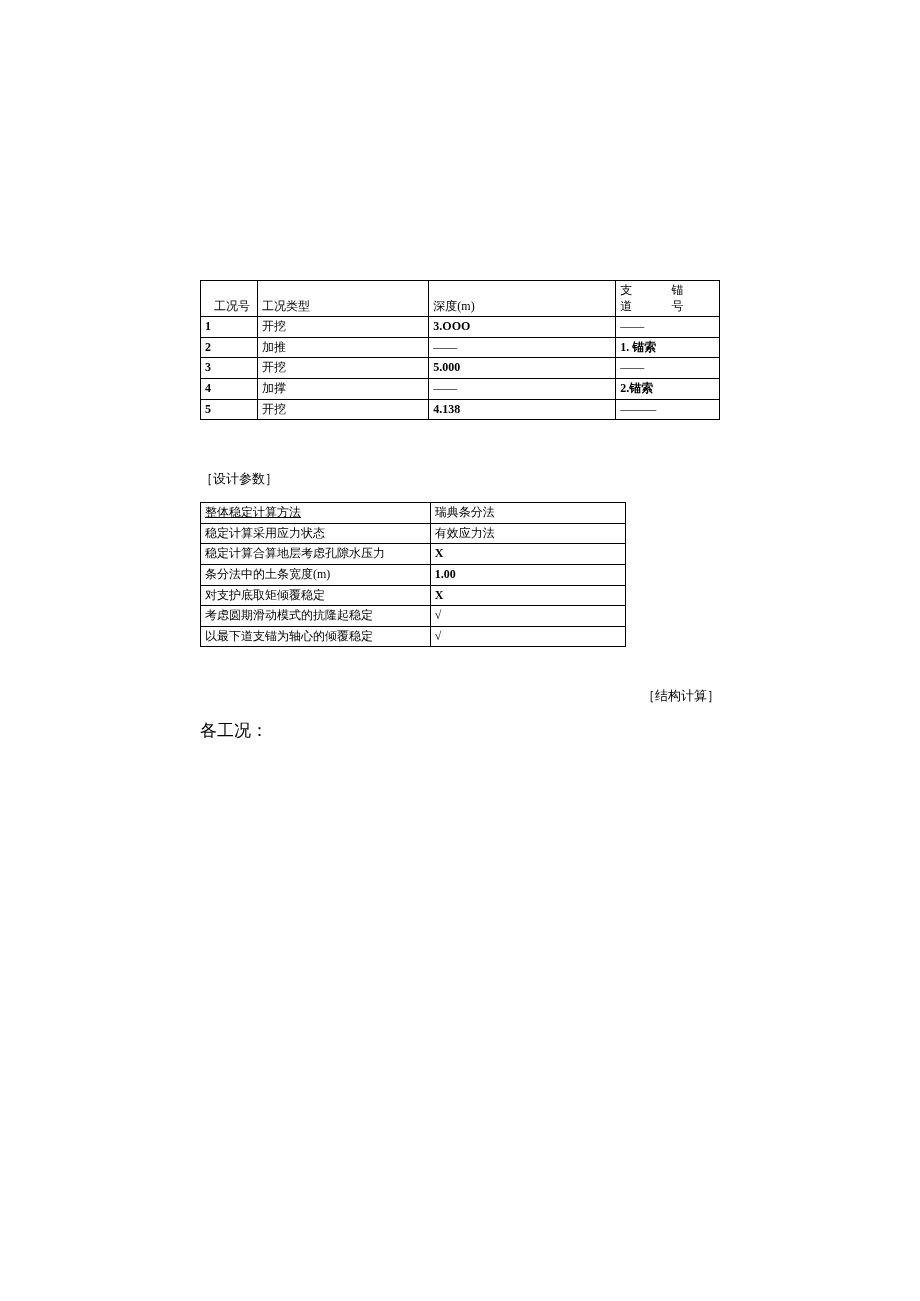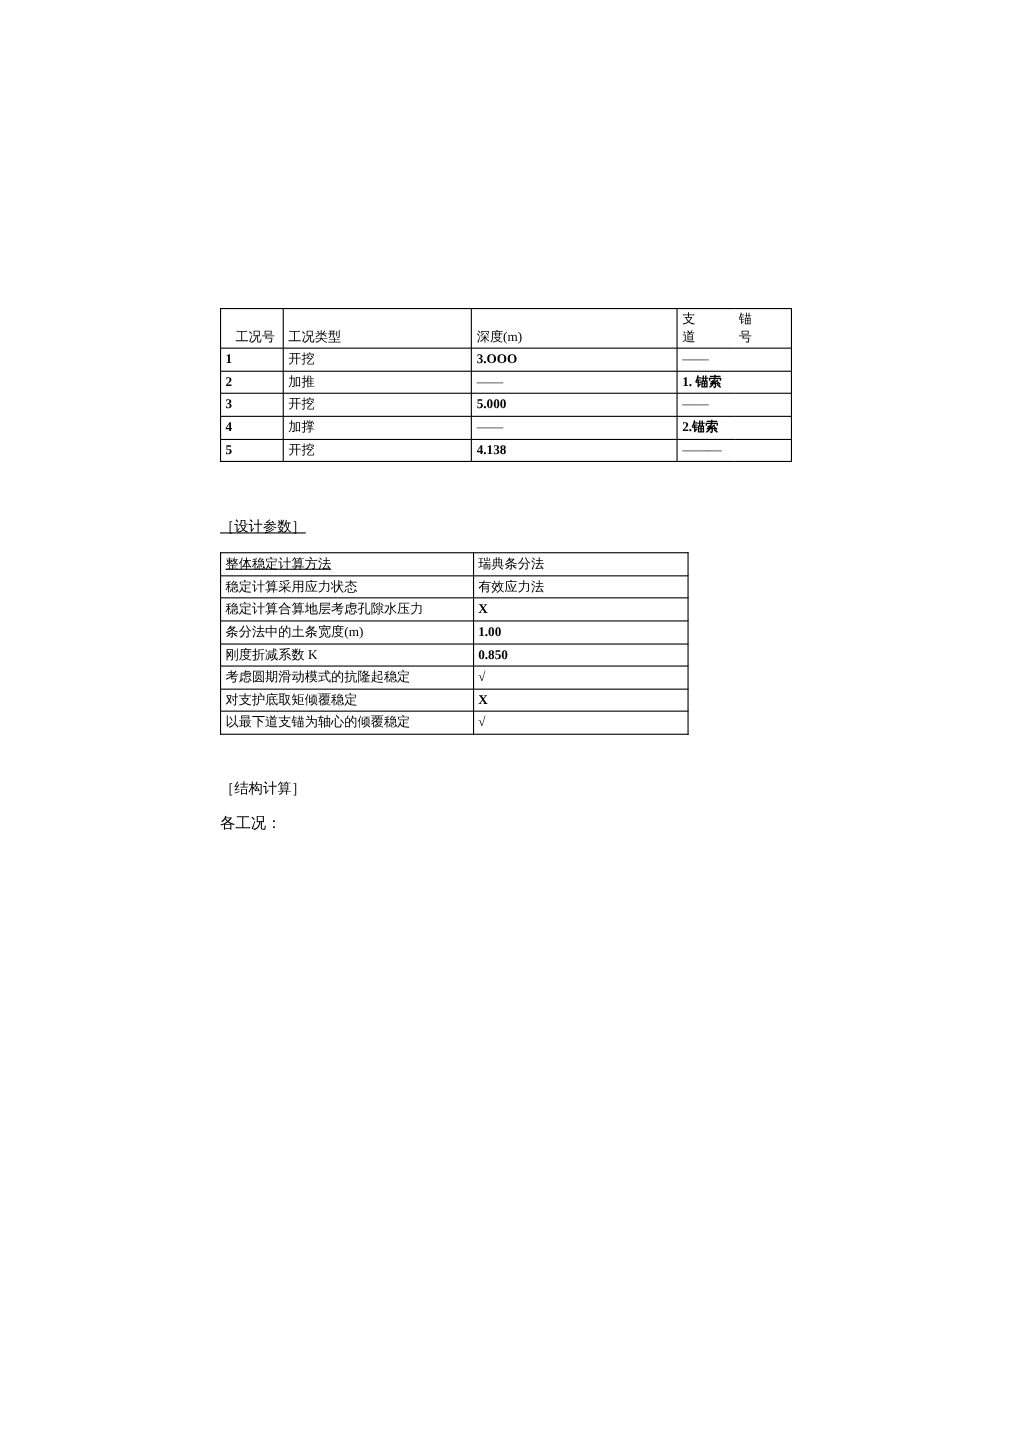--- a/index.html
+++ b/index.html
@@ -30,27 +30,26 @@
   .table1 td.col2 { width: 33%; }
   .table1 td.col3 { width: 36%; }
   .table1 td.col4a { width: 10%; }
   .table1 td.col4b { width: 10%; }
   .bold { font-weight: bold; }
   .heading {
     margin: 50px 0 14px 0;
     font-size: 13px;
   }
   .heading.underline {
-    text-decoration: underline;
   }
   .table2 td.col-a { width: 54%; text-decoration: underline; }
   .table2 td.col-b { width: 46%; }
   .body-text {
     margin: 0 0 0 0;
-    font-size: 14px;
+    font-size: 17px;
   }
 </style>
 </head>
 <body>
 
 <div class="page">
 
   <table class="table1">
     <tbody>
         <tr>
@@ -109,36 +108,32 @@
     </tr>
     <tr>
       <td>稳定计算合算地层考虑孔隙水压力</td>
       <td class="bold">X</td>
     </tr>
     <tr>
       <td>条分法中的土条宽度(m)</td>
       <td class="bold">1.00</td>
     </tr>
     <tr>
-      <td>刚度折减系数 K</td>
-      <td class="bold">0.850</td>
+      <td>对支护底取矩倾覆稳定</td>
+      <td class="bold">X</td>
     </tr>
     <tr>
       <td>考虑圆期滑动模式的抗隆起稳定</td>
       <td>√</td>
-    </tr>
-    <tr>
-      <td>对支护底取矩倾覆稳定</td>
-      <td class="bold">X</td>
     </tr>
     <tr>
       <td>以最下道支锚为轴心的倾覆稳定</td>
       <td>√</td>
     </tr>
   </tbody>
     </table>
 
 
-  <div class="heading" style="margin-top:40px;">［结构计算］</div>
+  <div class="heading" style="margin-top:40px;text-align:right;">［结构计算］</div>
 
   <p class="body-text" style="margin-top:14px;">各工况：</p>
 
 </div>
 
 </body></html>

